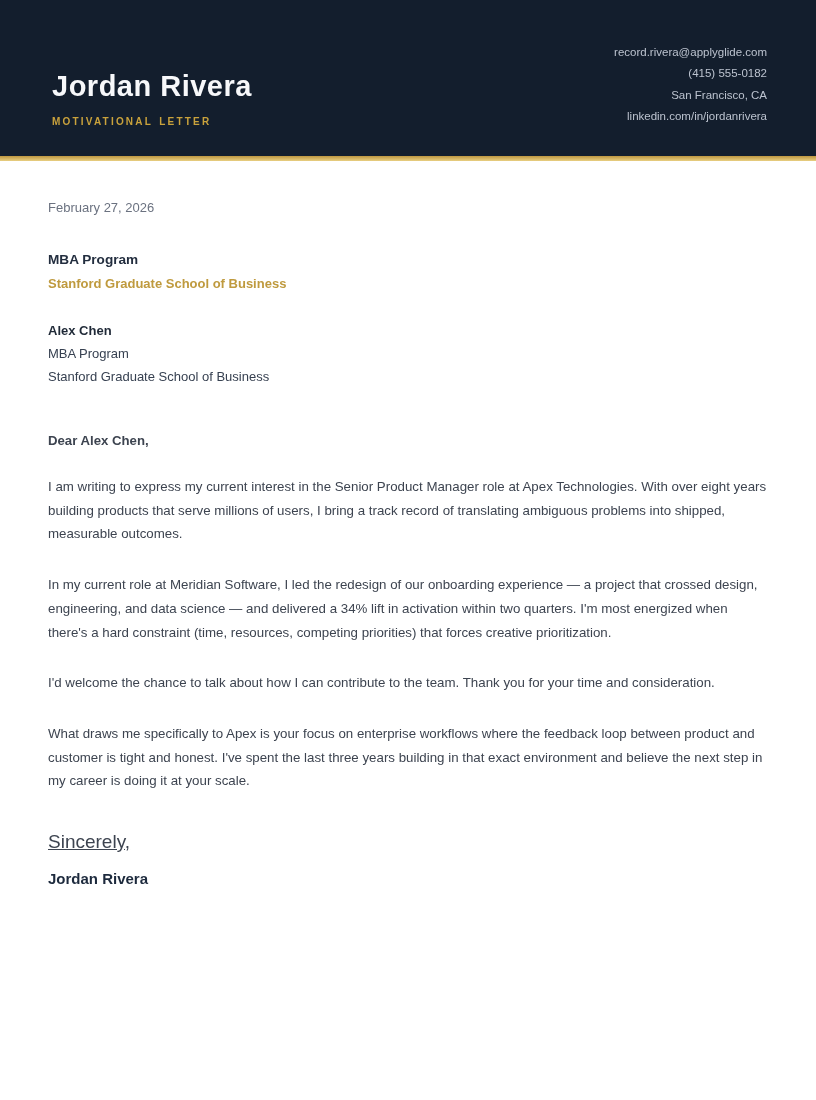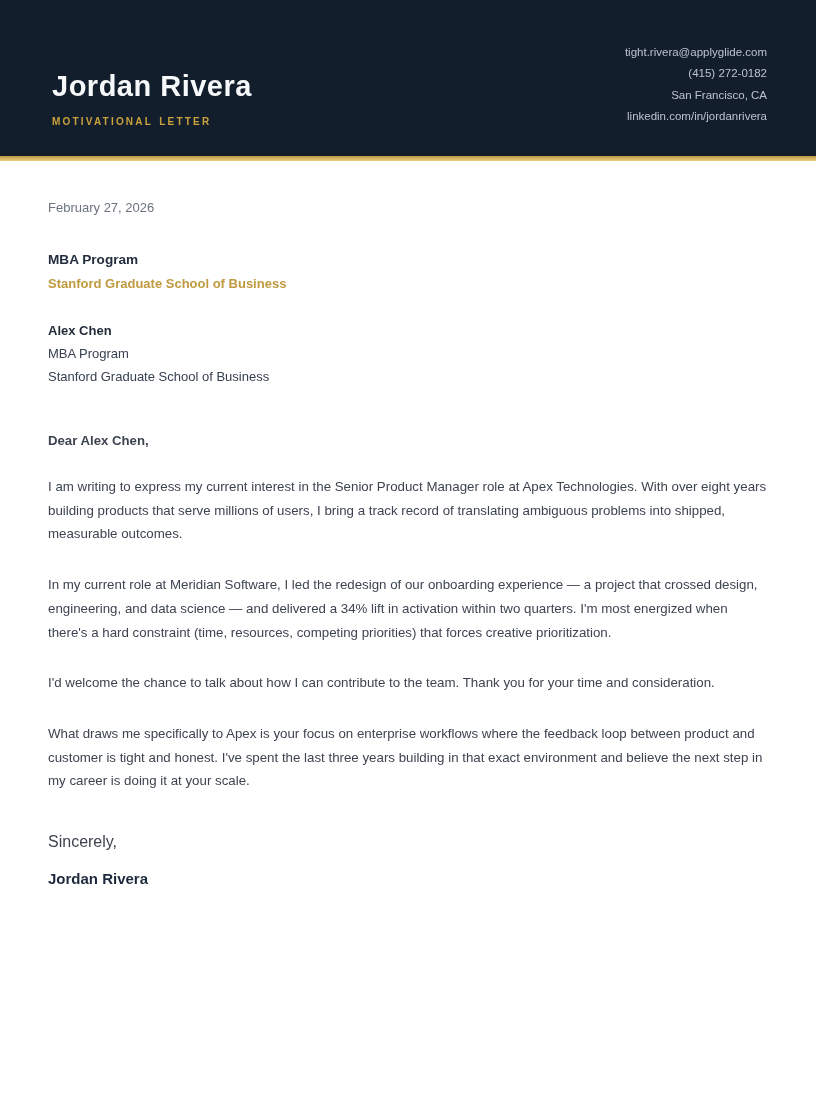--- a/index.html
+++ b/index.html
@@ -83,40 +83,40 @@
   .recipient-name{font-weight:700;color:var(--dark-heading);}
   .salutation{margin-top:45px;font-size:13.2px;line-height:15px;font-weight:bold;}
   .para{
     margin:27px 0 0 0;
     font-size:13.3px;
     line-height:23.7px;
     color:var(--body-text);
     max-width:722px;
   }
   .para + .para{}
-  .closing{margin-top:41px;font-size:16px;line-height:15px;}
+  .closing{margin-top:41px;font-size:19px;line-height:15px;text-decoration:underline;}
   .signature{
     margin-top:21px;
     font-weight:700;
     font-size:15px;
     color:#1d2a3d;
     line-height:17px;
   }
 </style>
 </head>
 <body>
 
 <div class="header">
   <div class="identity">
     <h1 class="name">Jordan Rivera</h1>
     <div class="subtitle">Motivational Letter</div>
   </div>
   <div class="contact">
-    <div>tight.rivera@applyglide.com</div>
-    <div>(415) 272-0182</div>
+    <div>record.rivera@applyglide.com</div>
+    <div>(415) 555-0182</div>
     <div>San Francisco, CA</div>
     <div>linkedin.com/in/jordanrivera</div>
   </div>
 </div>
 <div class="gold-bar"></div>
 
 <div class="main">
   <div class="date">February 27, 2026</div>
 
   <div class="org-block">

